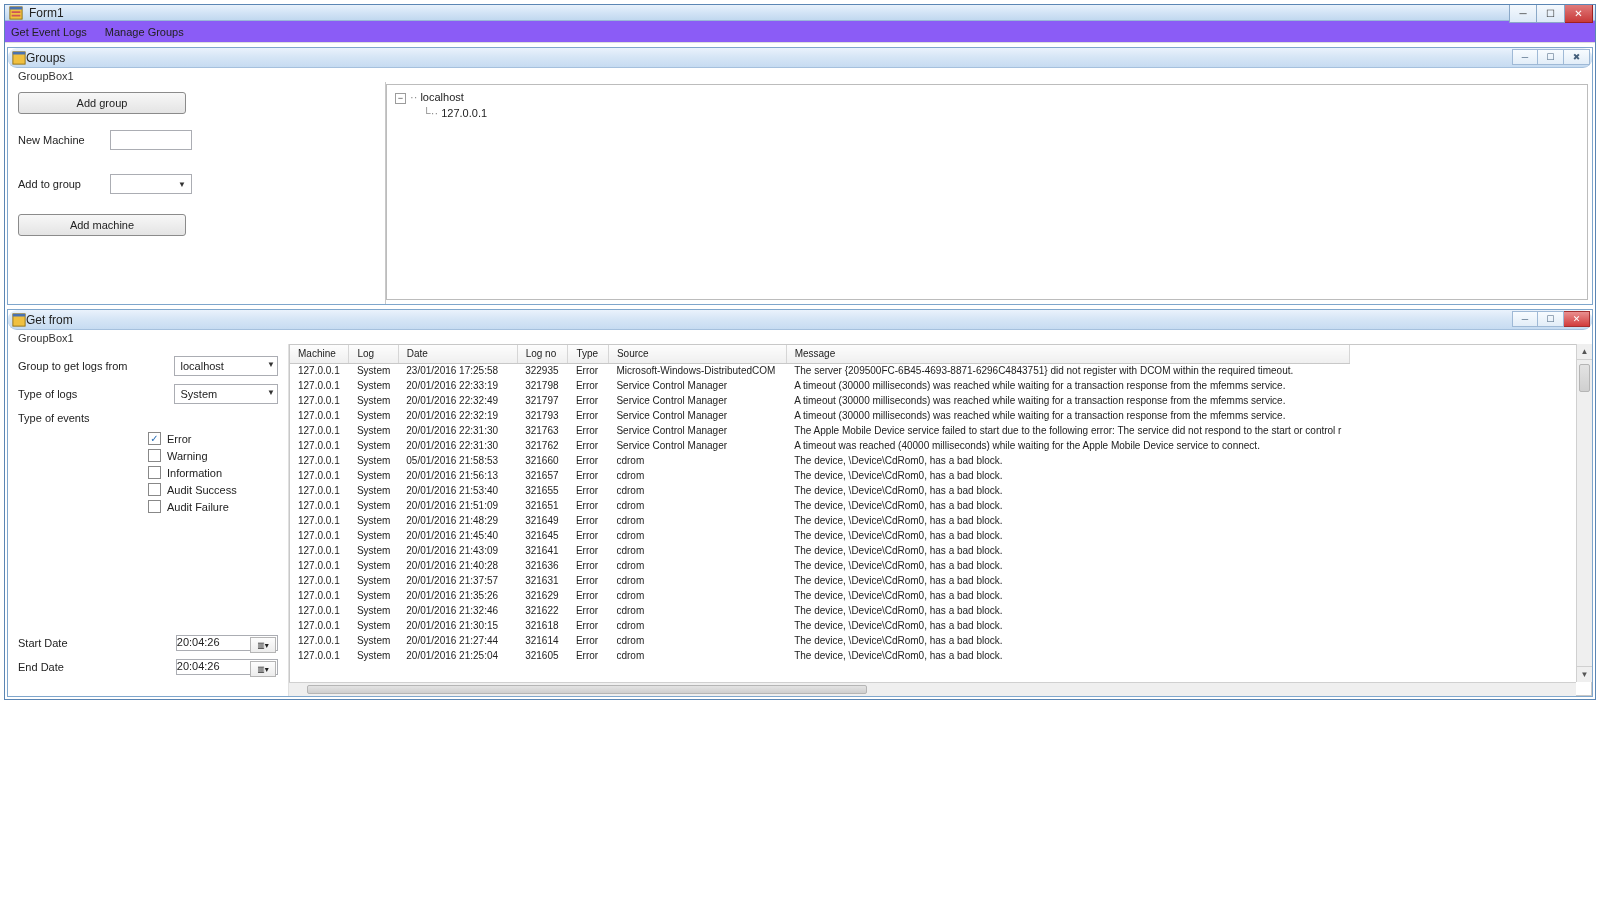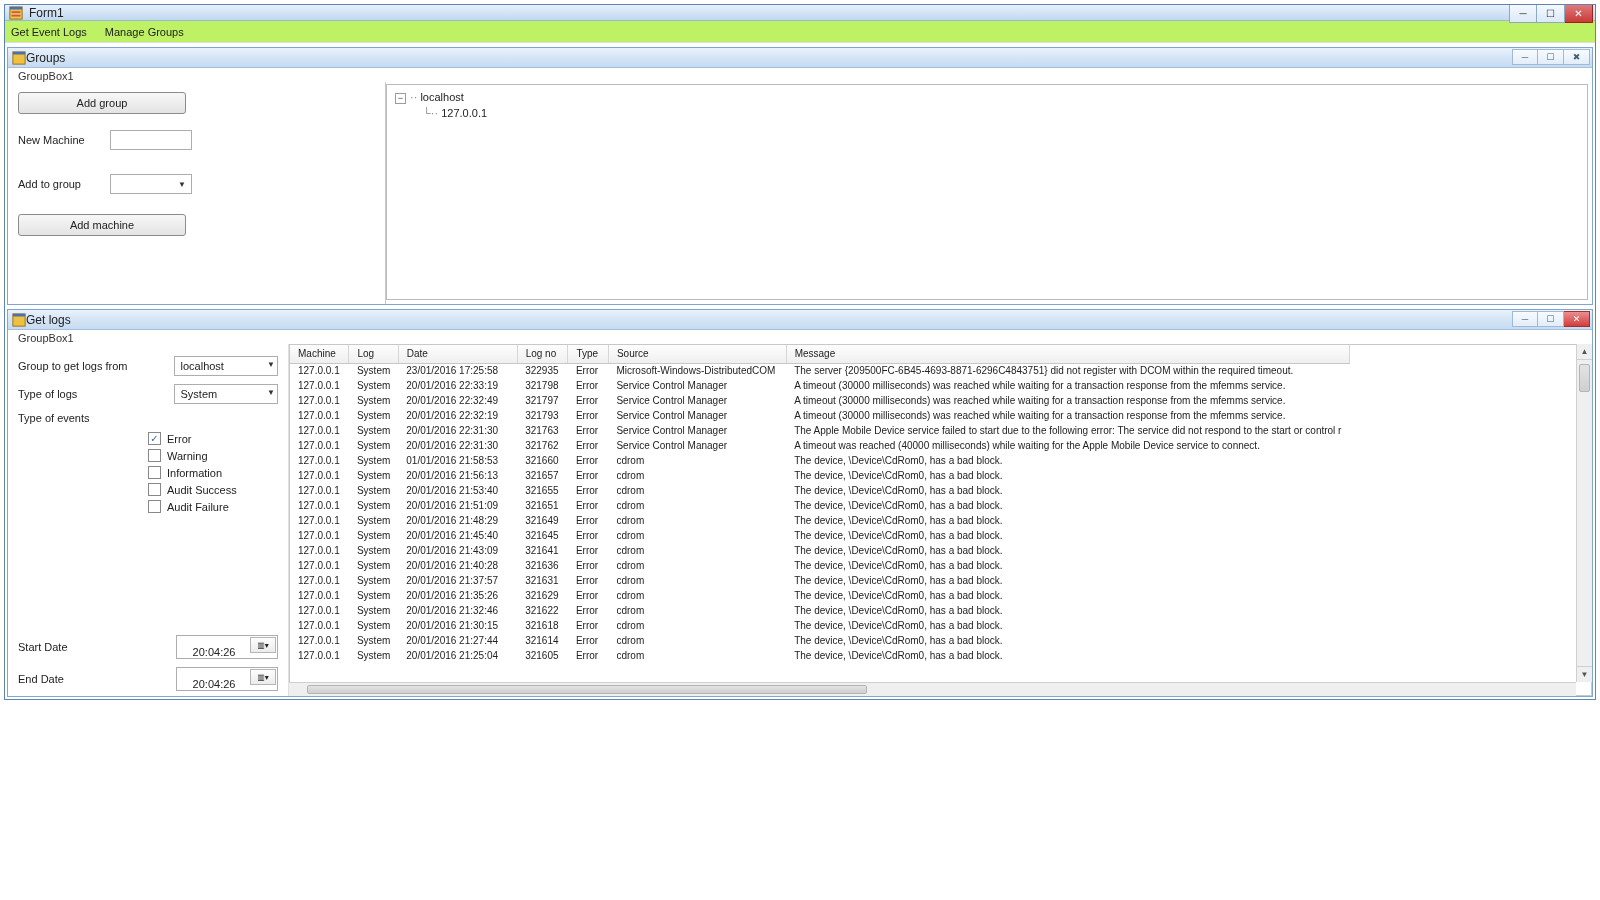--- a/index.html
+++ b/index.html
@@ -42,21 +42,21 @@
     background: linear-gradient(to bottom,#f5f9fd,#dce9f7);
     display: flex; align-items: center; justify-content: center;
     font-size: 10px;
     color: #333;
     cursor: default;
   }
   .win-btn + .win-btn { border-left: none; }
   .win-btn.close { background: linear-gradient(to bottom,#e07a7a,#c83a3a); color:#fff; border-color:#a02020;}
   .menubar {
     height: 22px;
-    background: #bef264;
+    background: #8b5cf6;
     border-bottom: 1px solid #ddd;
     display:flex; align-items:center;
     padding: 0 6px;
   }
   .menubar span { margin-right: 18px; cursor:default; }
 
   .mdi-area {
     background: #fff;
     padding: 0;
   }
@@ -65,20 +65,21 @@
     border: 1px solid #7fa6cc;
     margin: 4px 2px 2px 2px;
   }
   .mdi-titlebar {
     height: 20px;
     background: linear-gradient(to bottom,#eaf2fc 0%, #d7e6f6 45%, #c6dbf1 100%);
     border-bottom: 1px solid #a5c0dd;
     display:flex; align-items:center;
     padding: 0 4px;
     position: relative;
+    border-radius: 9px;
   }
   .mdi-titlebar .title-text { font-size:12px; }
   .mdi-titlebar .win-controls { position:absolute; right:2px; top:1px; display:flex;}
   .mdi-win-btn {
     width: 26px; height:16px;
     border:1px solid #9fb9d6;
     background: linear-gradient(to bottom,#f7fbff,#e2edf8);
     display:flex;align-items:center;justify-content:center;
     font-size:9px; color:#45607c; cursor:default;
   }
@@ -170,22 +171,22 @@
     position:relative; display:flex;align-items:center;padding-left:6px;
   }
   .combo2 .chev{ position:absolute;right:2px;top:3px;font-size:8px;color:#333;}
   .chk-row { display:flex;align-items:center; margin:4px 0 4px 130px;}
   .chk {
     width:13px;height:13px;border:1px solid #888;background:#fff;margin-right:6px;
     display:flex;align-items:center;justify-content:center;font-size:10px;color:#2b6fb5;
   }
   .chk.checked::after{content:"✓";}
   .dt-input {
-    width:104px;height:24px;border:1px solid #abadb3;background:#fff;
-    display:flex;align-items:flex-end;padding-left:16px;position:relative;
+    width:104px;height:16px;border:1px solid #abadb3;background:#fff;
+    display:flex;align-items:flex-start;padding-left:0;position:relative;
   }
   .dt-input .calbtn{
     position:absolute;right:1px;top:1px;width:26px;height:16px;
     border:1px solid #b5b5b5;background:linear-gradient(#fdfdfd,#ececec);
     display:flex;align-items:center;justify-content:center;font-size:8px;
   }
 
   
   .grid-wrap {
     position:absolute;inset:0;
@@ -315,21 +316,21 @@
     </div>
 
     <div class="mdi-window">
       <div class="mdi-titlebar">
         <span class="app-icon">
           <svg class="form-icon-svg" viewBox="0 0 16 16">
               <rect x="1" y="1" width="14" height="14" fill="#f0c040" stroke="#8a6a10"></rect>
               <rect x="1" y="1" width="14" height="3" fill="#4a72b0"></rect>
             </svg>
         </span>
-        <span class="title-text">Get logs</span>
+        <span class="title-text">Get from</span>
         <div class="win-controls">
           <div class="mdi-win-btn">─</div>
           <div class="mdi-win-btn">☐</div>
           <div class="mdi-win-btn close">✕</div>
         </div>
       </div>
       <div class="groupbox-label">GroupBox1</div>
 
       <div class="getlogs-body">
         <div class="getlogs-left">
@@ -455,21 +456,21 @@
                     <td>System</td>
                     <td>20/01/2016 22:31:30</td>
                     <td>321762</td>
                     <td>Error</td>
                     <td>Service Control Manager</td>
                     <td>A timeout was reached (40000 milliseconds) while waiting for the Apple Mobile Device service to connect.</td>
                   </tr>
                   <tr>
                     <td>127.0.0.1</td>
                     <td>System</td>
-                    <td>01/01/2016 21:58:53</td>
+                    <td>05/01/2016 21:58:53</td>
                     <td>321660</td>
                     <td>Error</td>
                     <td>cdrom</td>
                     <td>The device, \Device\CdRom0, has a bad block.</td>
                   </tr>
                   <tr>
                     <td>127.0.0.1</td>
                     <td>System</td>
                     <td>20/01/2016 21:56:13</td>
                     <td>321657</td>

